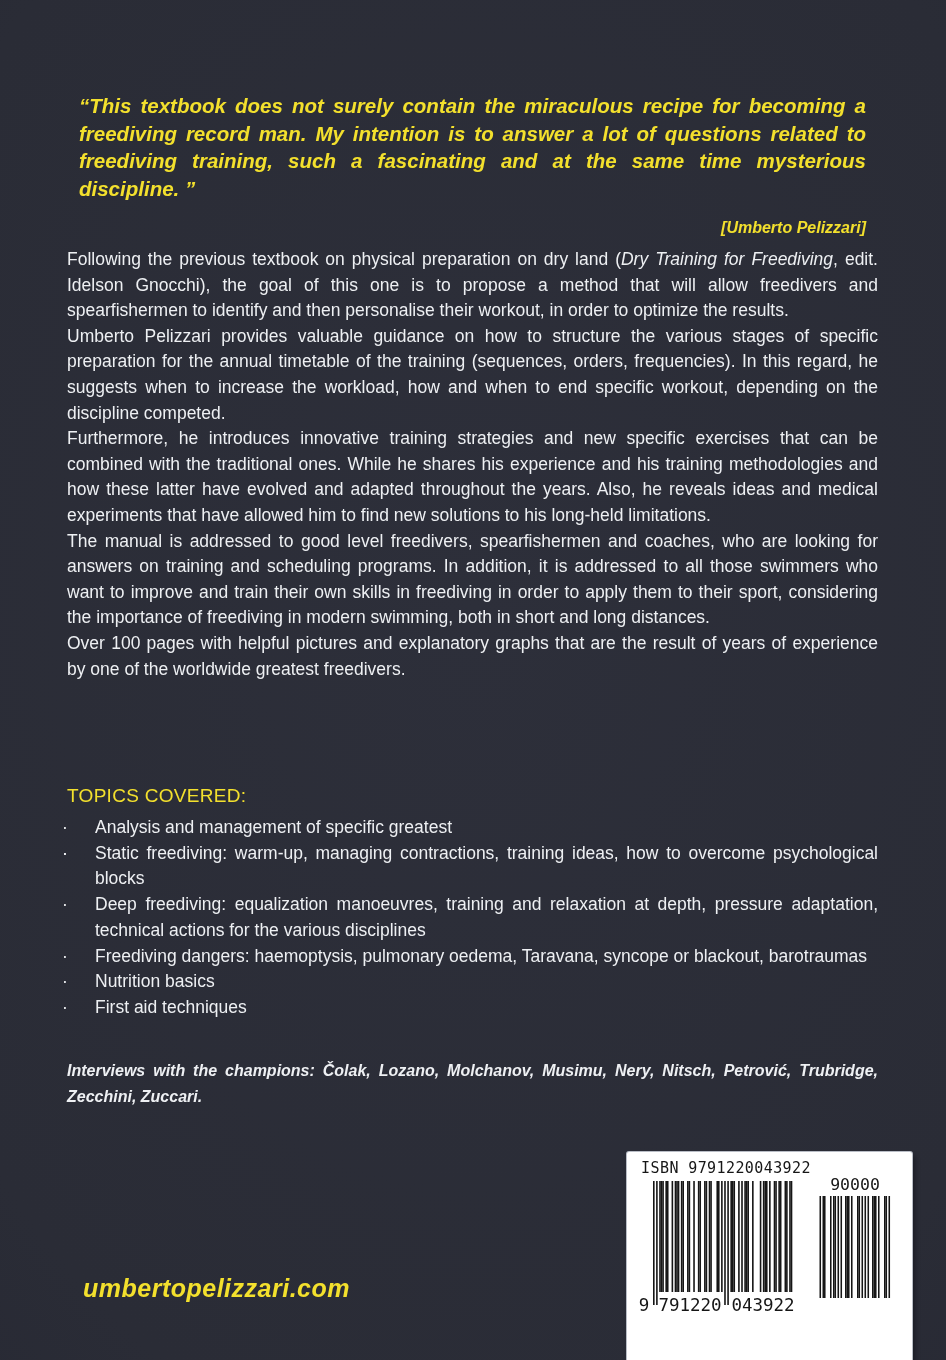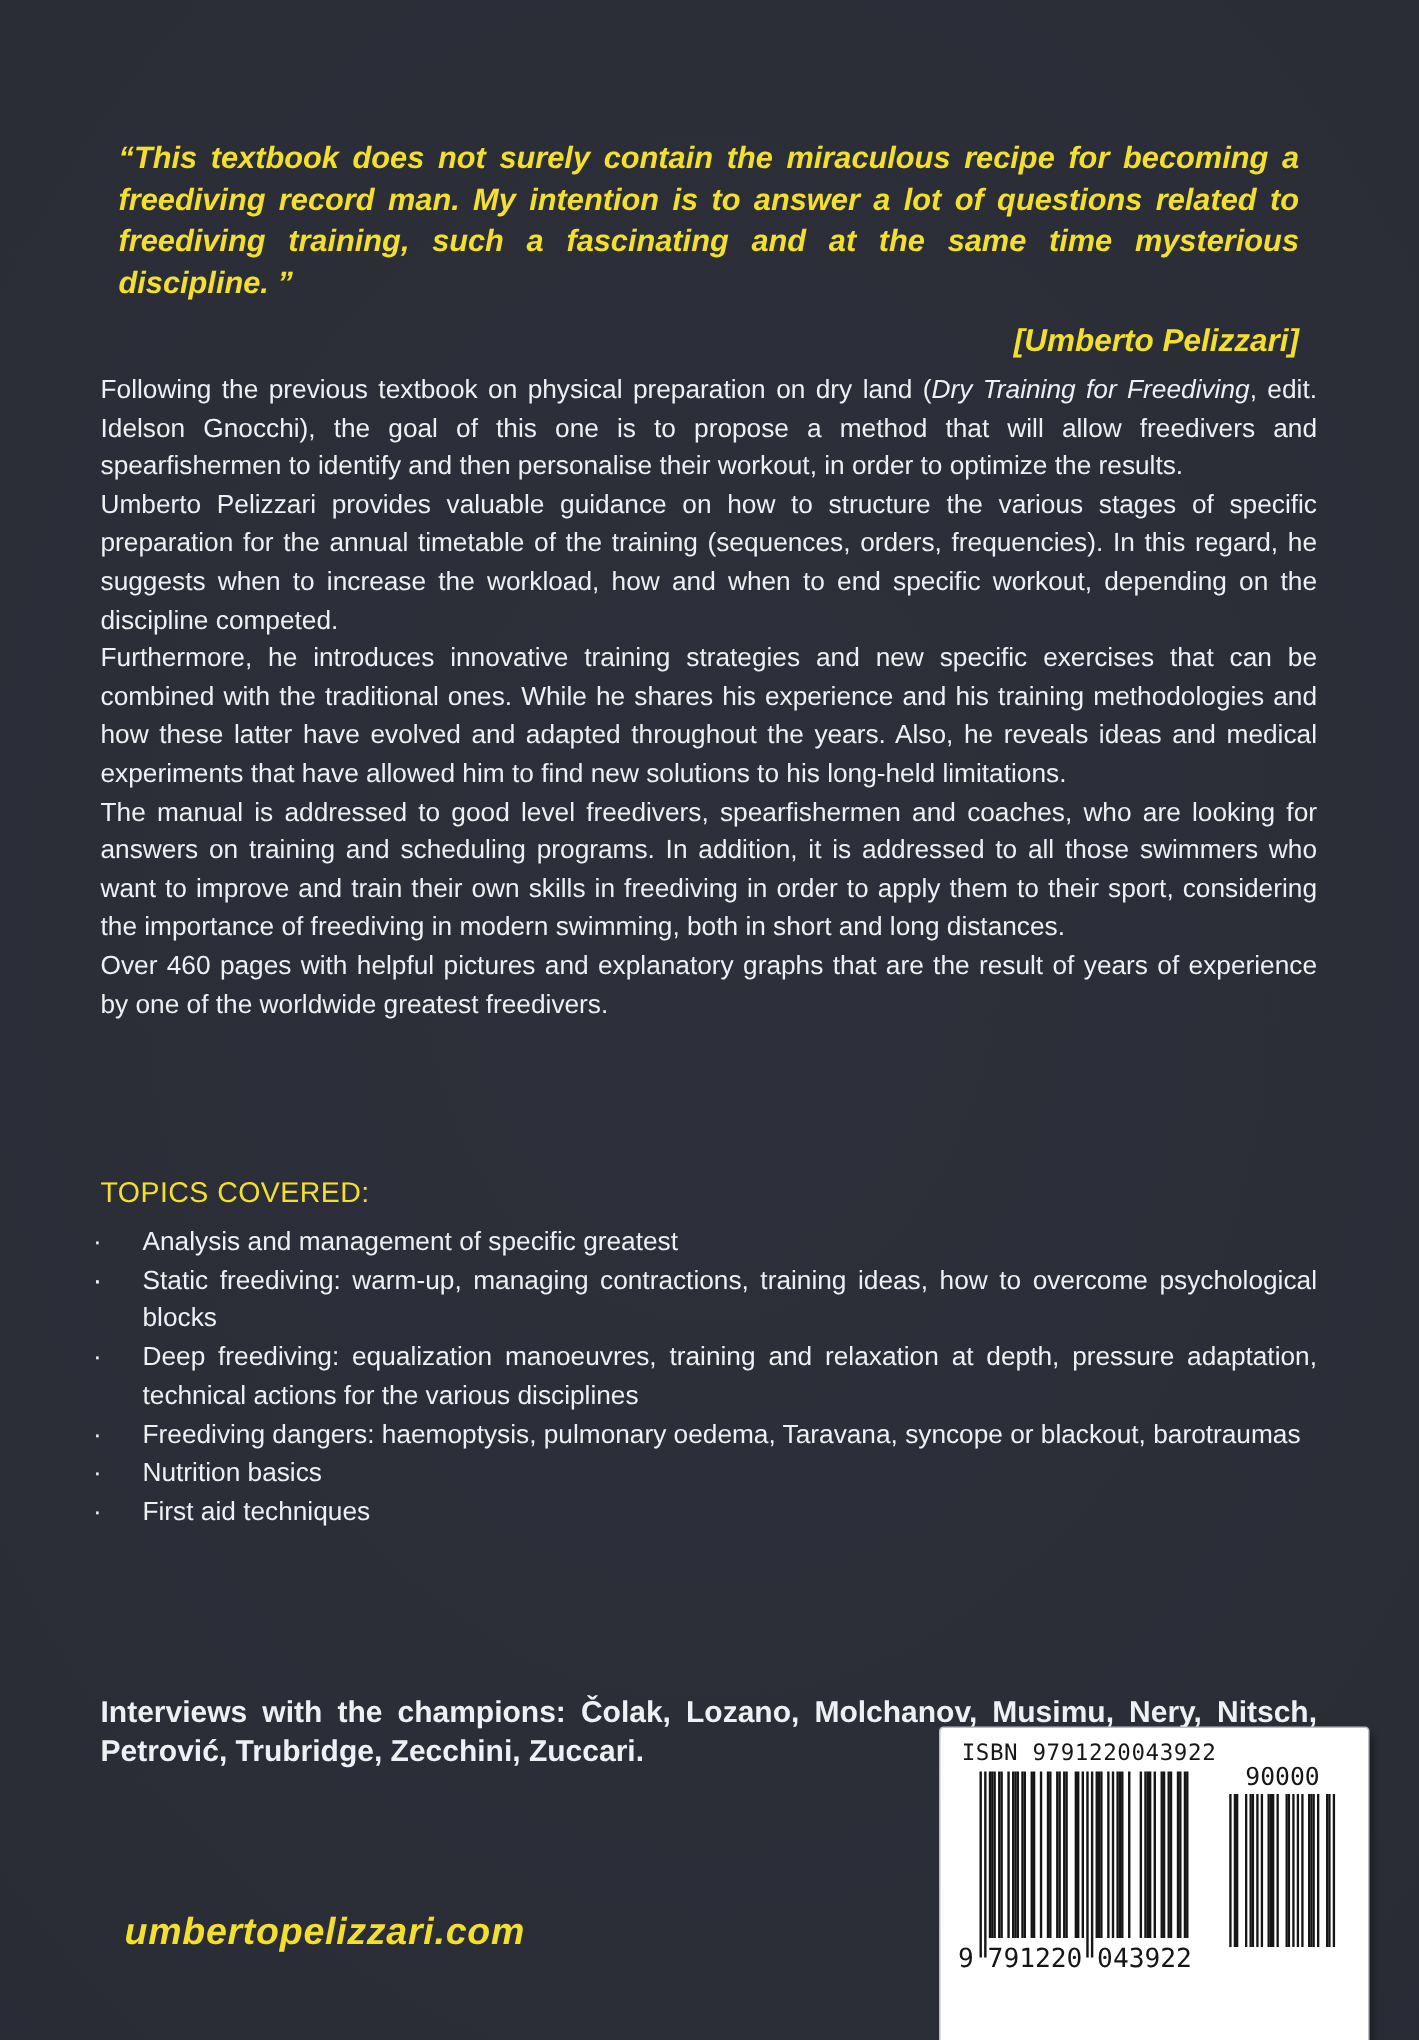--- a/index.html
+++ b/index.html
@@ -13,21 +13,21 @@
     background:radial-gradient(120% 115% at 50% 45%, #2d2f3a 0%, #2a2c36 55%, #222430 100%);
   }
   
   .quote{
     position:absolute;left:67px;right:68px;top:80px;
     color:var(--yellow,#f3e02d);
     font-style:italic;font-weight:bold;
     font-size:20.5px;line-height:27.6px;
   }
   .quote p{margin:12px;text-align:justify;}
-  .quote .attribution{text-align:right;margin-top:6px;font-size:21px;}
+  .quote .attribution{text-align:right;margin-top:6px;font-size:16px;}
   
   .body-text{
     position:absolute;left:67px;right:68px;top:247px;
     color:var(--text,#eef0f3);
     font-size:17.5px;line-height:25.6px;
   }
   .body-text p{margin:0;text-align:justify;}
   .body-text em{}
   
   .topics{
@@ -38,23 +38,23 @@
   .topics h2{
     margin:0 0 6px 0;
     color:var(--yellow,#f3e02d);
     font-size:19px;font-weight:normal;letter-spacing:.3px;line-height:26px;
   }
   .topics ul{list-style:none;margin:0;padding:0;}
   .topics li{position:relative;padding-left:28px;text-align:justify;margin:0;}
   .topics .marker{position:absolute;left:-5px;top:0;}
   
   .interviews{
-    position:absolute;left:67px;right:68px;top:1129px;
+    position:absolute;left:67px;right:68px;top:1058px;
     color:var(--text,#eef0f3);
-    font-size:20px;font-weight:bold;line-height:26px;
+    font-size:16px;font-weight:bold;line-height:26px;font-style:italic;
   }
   .interviews p{margin:0;text-align:justify;}
   
   .barcode-box{
     position:absolute;left:627px;top:1152px;width:285px;height:210px;
     background:var(--barcode-bg,#ffffff);
     border-radius:2px;
     box-shadow:0 0 0 1px #b9bdc6, 3px 4px 5px rgba(10,12,18,.45);
   }
   .barcode-box svg{display:block;}
@@ -73,21 +73,21 @@
   <section class="quote">
     <p>“This textbook does not surely contain the miraculous recipe for becoming a freediving record man. My intention is to answer a lot of questions related to freediving training, such a fascinating and at the same time mysterious discipline. ”</p>
     <p class="attribution">[Umberto Pelizzari]</p>
   </section>
 
   <section class="body-text">
       <p><span>Following the previous textbook on physical preparation on dry land (</span><em>Dry Training for Freediving</em><span>, edit. Idelson Gnocchi), the goal of this one is to propose a method that will allow freedivers and spearfishermen to identify and then personalise their workout, in order to optimize the results.</span></p>
       <p><span>Umberto Pelizzari provides valuable guidance on how to structure the various stages of specific preparation for the annual timetable of the training (sequences, orders, frequencies). In this regard, he suggests when to increase the workload, how and when to end specific workout, depending on the discipline competed.</span></p>
       <p><span>Furthermore, he introduces innovative training strategies and new specific exercises that can be combined with the traditional ones. While he shares his experience and his training methodologies and how these latter have evolved and adapted throughout the years. Also, he reveals ideas and medical experiments that have allowed him to find new solutions to his long-held limitations.</span></p>
       <p><span>The manual is addressed to good level freedivers, spearfishermen and coaches, who are looking for answers on training and scheduling programs. In addition, it is addressed to all those swimmers who want to improve and train their own skills in freediving in order to apply them to their sport, considering the importance of freediving in modern swimming, both in short and long distances.</span></p>
-      <p><span>Over 460 pages with helpful pictures and explanatory graphs that are the result of years of experience by one of the worldwide greatest freedivers.</span></p>
+      <p><span>Over 100 pages with helpful pictures and explanatory graphs that are the result of years of experience by one of the worldwide greatest freedivers.</span></p>
     </section>
 
   <section class="topics">
     <h2>TOPICS COVERED:</h2>
     <ul>
         <li><span class="marker">·</span><span>Analysis and management of specific greatest</span></li>
         <li><span class="marker">·</span></li>
         <li><span class="marker">·</span><span>Static freediving: warm-up, managing contractions, training ideas, how to overcome psychological blocks</span></li>
         <li><span class="marker">·</span><span>Deep freediving: equalization manoeuvres, training and relaxation at depth, pressure adaptation, technical actions for the various disciplines</span></li>
         <li><span class="marker">·</span><span>Freediving dangers: haemoptysis, pulmonary oedema, Taravana, syncope or blackout, barotraumas</span></li>

